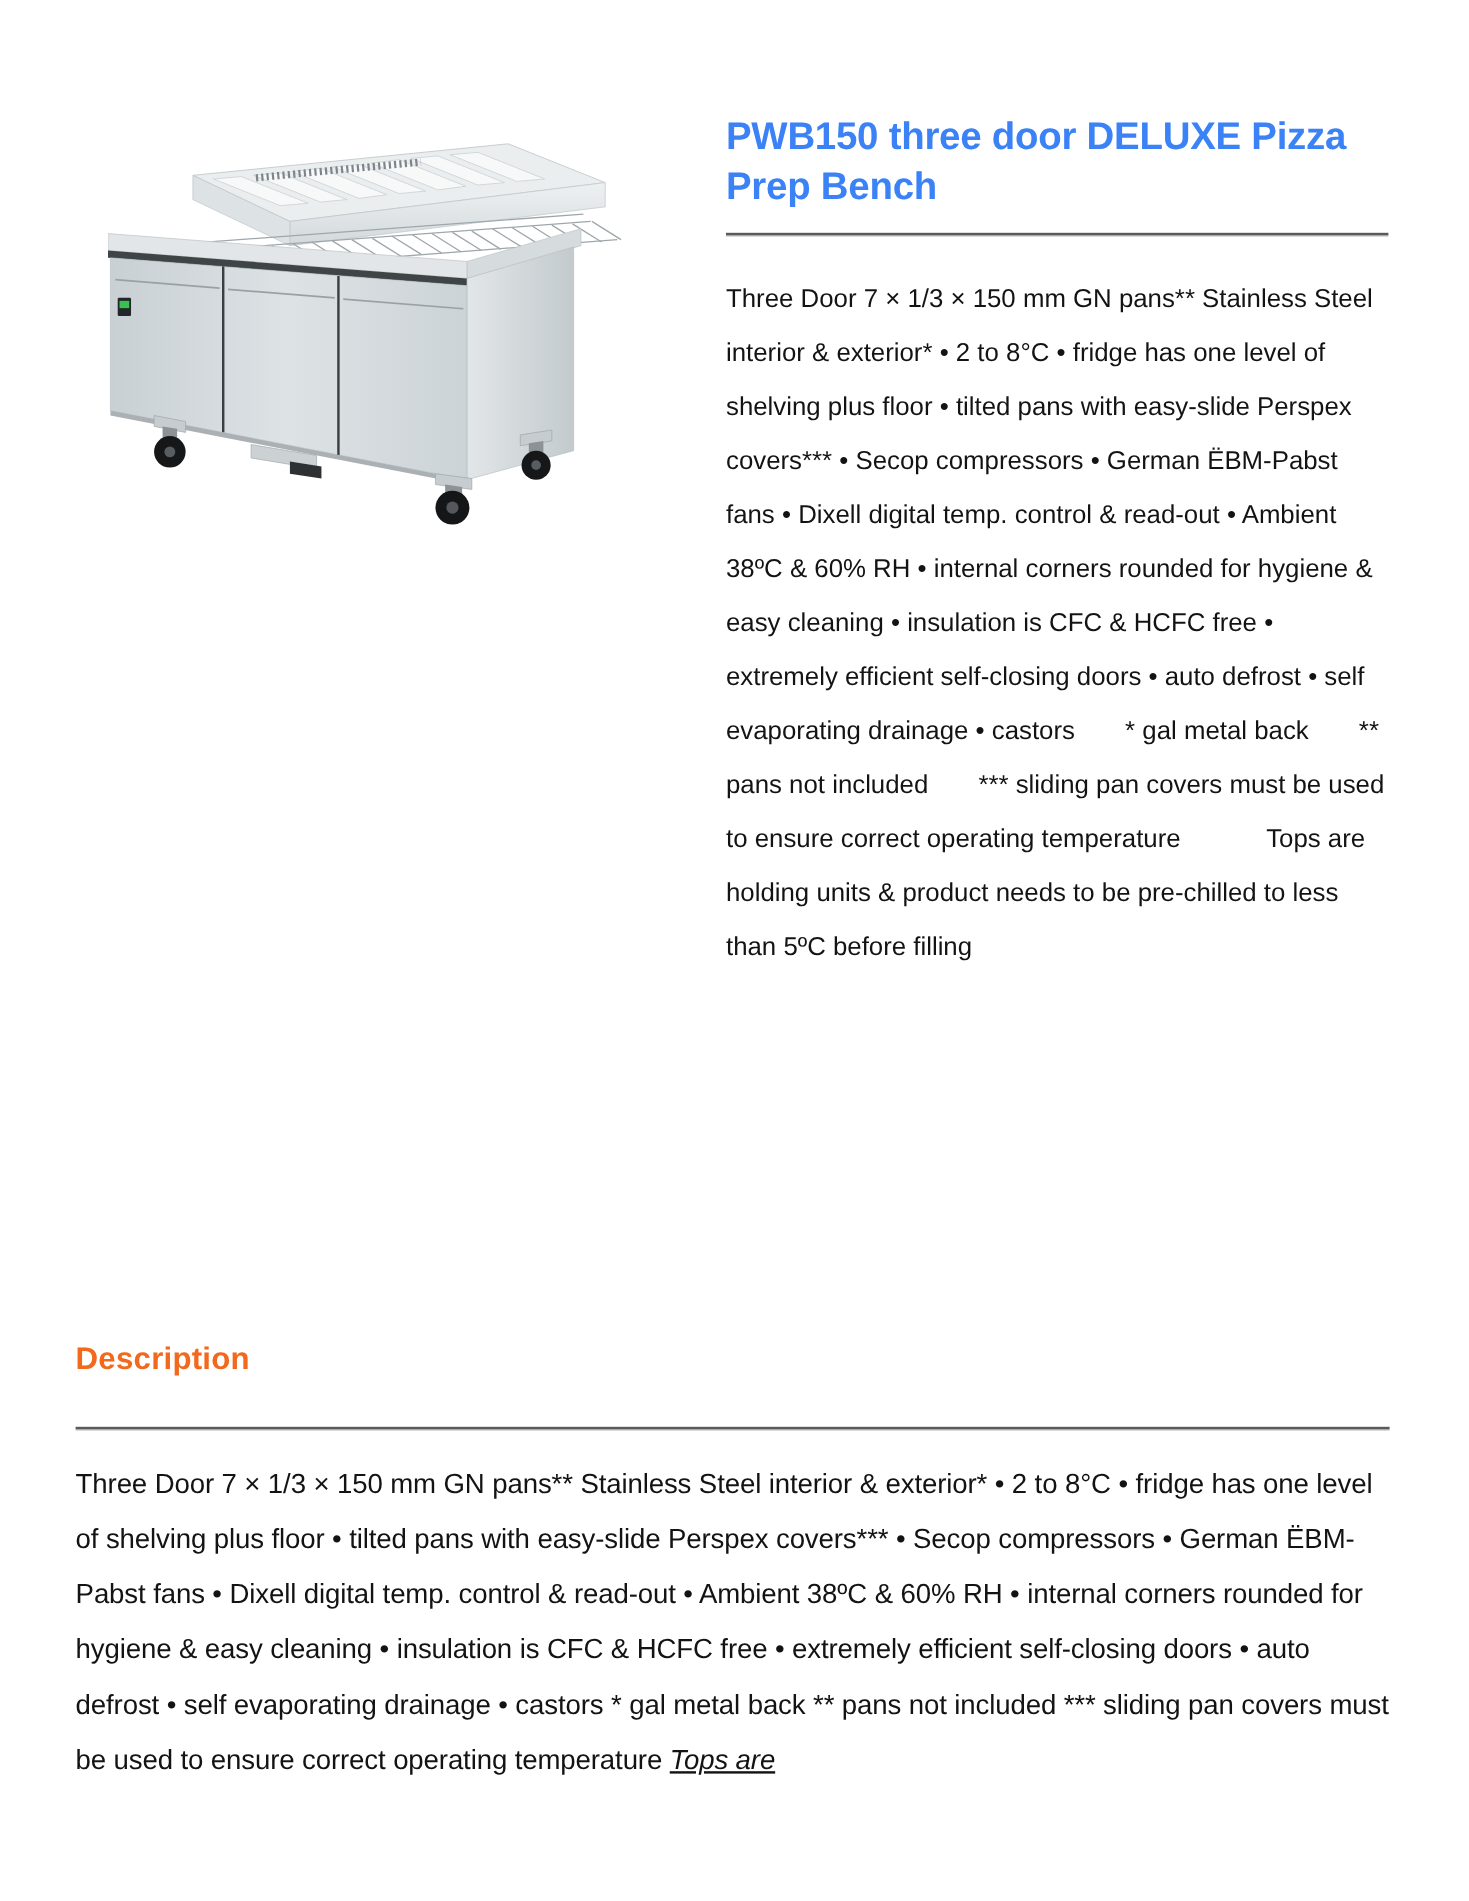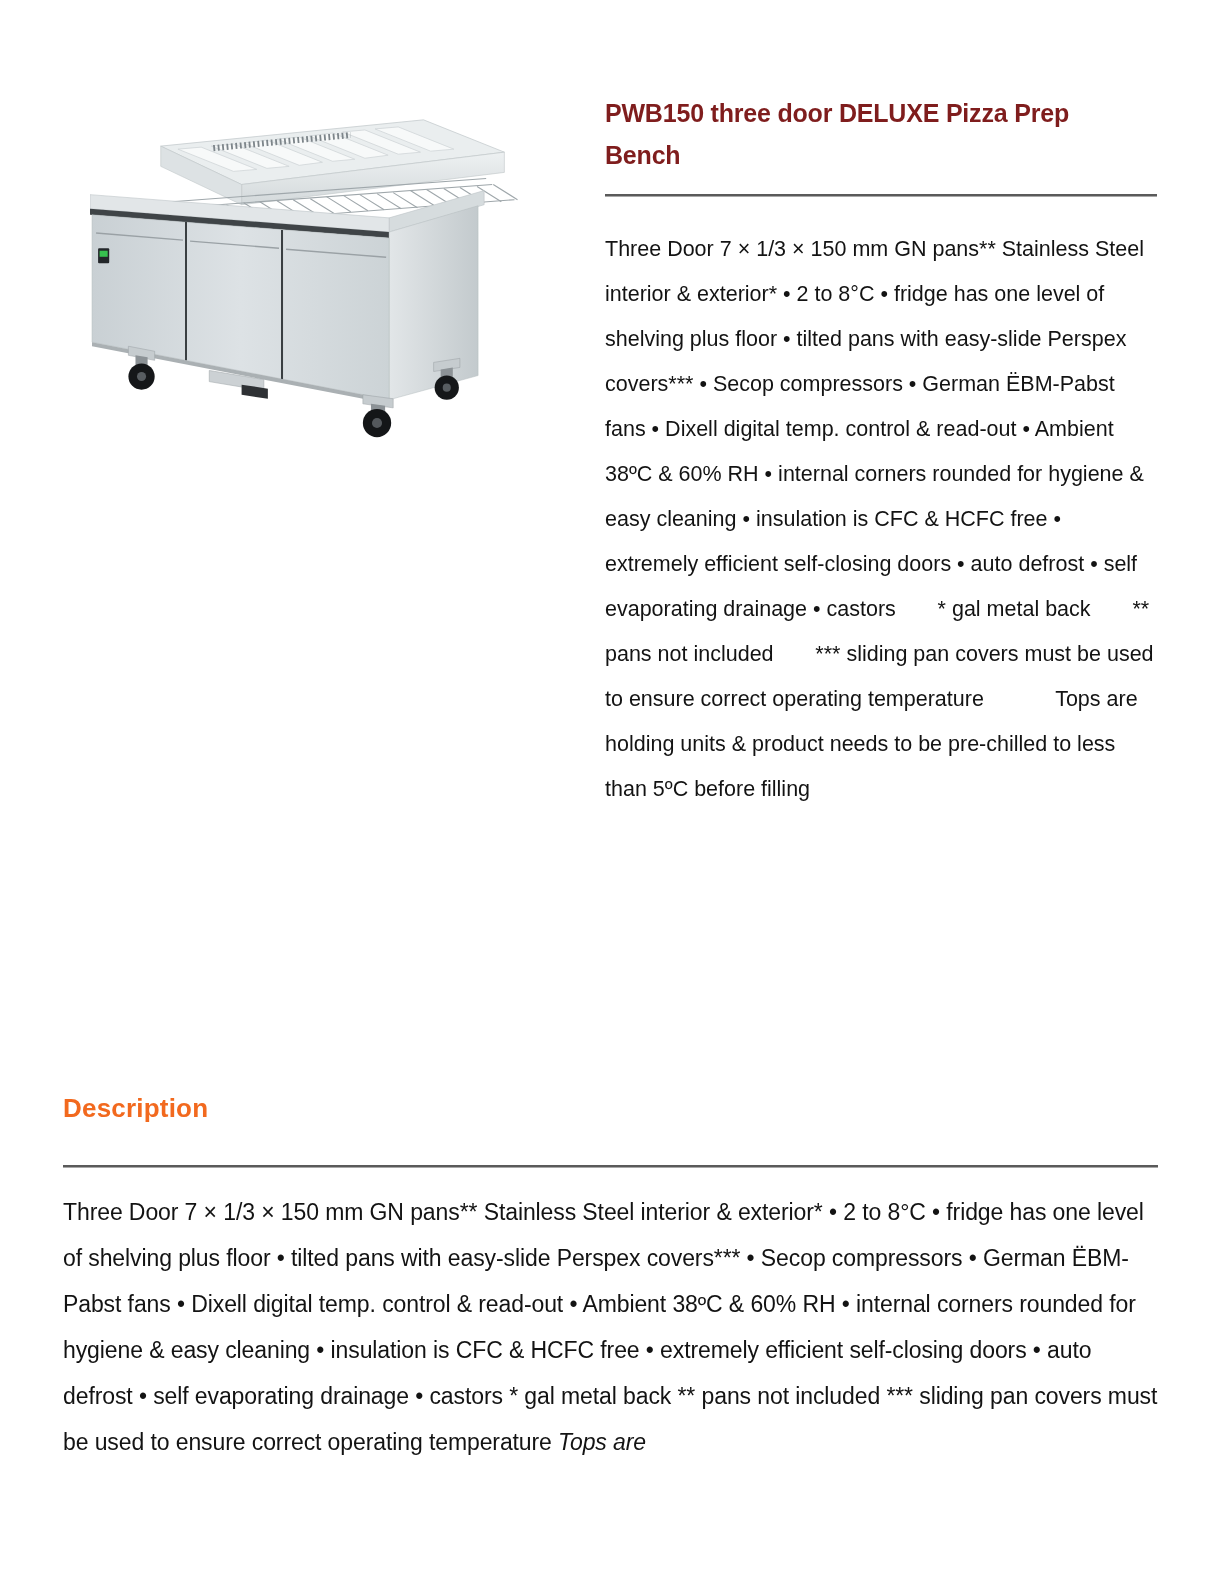--- a/index.html
+++ b/index.html
@@ -10,46 +10,46 @@
     -webkit-font-smoothing:antialiased;
   }
   .product-image{
     position:absolute;left:90px;top:105px;width:475px;height:345px;
   }
   .right-col{
     position:absolute;left:605px;top:92px;width:552px;
   }
   .product-title{
     margin:0;width:525px;
-    font-size:25px;font-weight:700;line-height:42px;letter-spacing:-0.2px;color:#7f1d1d;
+    font-size:32px;font-weight:700;line-height:42px;letter-spacing:-0.2px;color:#3b82f6;
   }
   .rule{
     border:none;height:3px;margin:0;
     background:linear-gradient(to bottom,#5a5a5a 0,#5a5a5a 2px,#a8a8a8 2px,#a8a8a8 3px);
   }
   .title-rule{margin-top:18px;}
   .product-summary{
     margin:30px 0 0 0;
     font-size:21.5px;line-height:45px;font-weight:400;
     white-space:pre-wrap;color:#131313;
   }
   .description-block{
-    position:absolute;left:63px;top:1092px;width:1095px;
+    position:absolute;left:63px;top:1116px;width:1095px;
   }
   .description-heading{
     margin:0;font-size:26px;font-weight:700;line-height:32px;letter-spacing:0.2px;
   }
   .description-rule{margin-top:41px;}
   .description-text{
     margin:21px 0 0 0;
     font-size:23px;line-height:46px;font-weight:400;color:#131313;letter-spacing:-0.1px;
   }
   .seg-normal{font-weight:400;font-style:normal;}
   .seg-bold{font-weight:400;font-style:normal;}
-  .seg-italic{font-weight:400;font-style:italic;}
+  .seg-italic{font-weight:400;font-style:italic;text-decoration:underline;}
 </style>
 </head>
 <body>
 
 <div class="product-image">
   <svg viewBox="0 0 470 340" width="475" height="345" xmlns="http://www.w3.org/2000/svg" role="img">
     <defs>
       <linearGradient id="gFront" x1="0" y1="0" x2="1" y2="0">
         <stop offset="0" stop-color="#c9d0d4"></stop>
           <stop offset="0.5" stop-color="#dde2e5"></stop>

